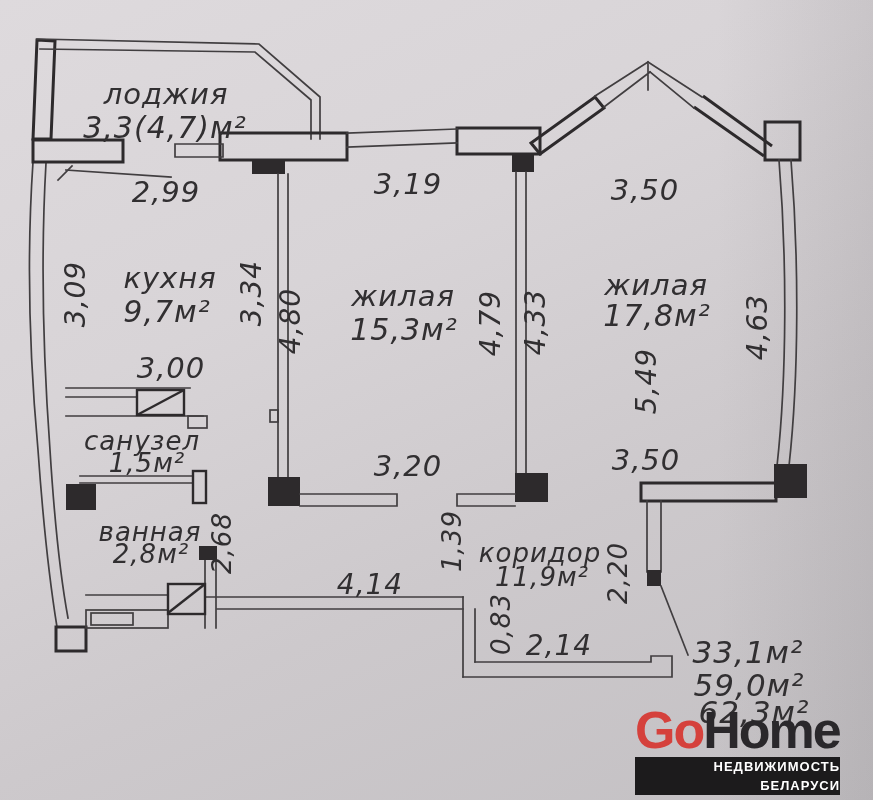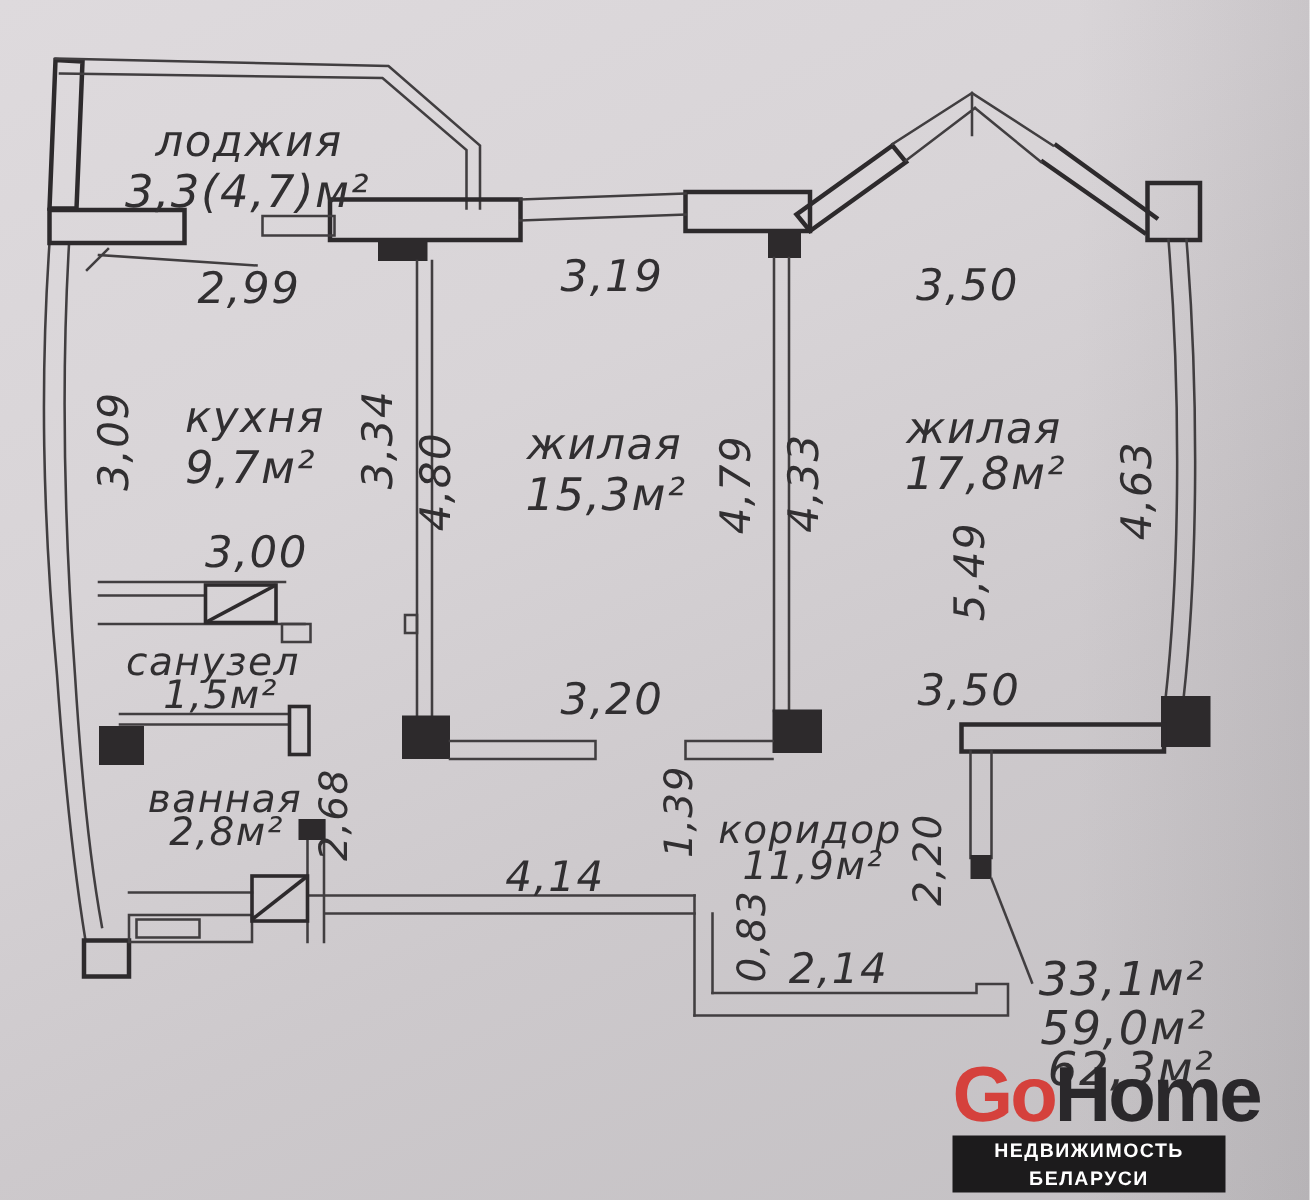--- a/index.html
+++ b/index.html
@@ -20,22 +20,22 @@
   .lbl{font-style:italic;fill:#312f31;letter-spacing:1px;text-anchor:middle;}
   .s27{font-size:26px;} .s29{font-size:28px;} .s30{font-size:29px;}
   .s31{font-size:30px;} .s32{font-size:31px;}
   .logo{position:absolute;left:635px;top:704px;width:196px;-webkit-user-select:none;}
   .brand{font-family:"Liberation Sans",sans-serif;font-weight:bold;font-size:52px;
          line-height:52px;letter-spacing:-2px;white-space:nowrap;}
   .brand .go{color:#d5413c;}
   .brand .home{color:#2a282b;}
   .logo-bar{margin-top:1px;background:#1c1b1c;color:#ffffff;
             font-family:"Liberation Sans",sans-serif;font-weight:bold;
-            font-size:13px;line-height:19px;letter-spacing:1px;text-align:center;
-            width:182px;}
+            font-size:13px;line-height:19px;letter-spacing:1px;text-align:right;
+            width:205px;}
 </style>
 </head>
 <body>
 
 <div class="stage">
 <svg width="873" height="800" viewBox="0 0 873 800">
 
   <g>
 
     <path class="thick" d="M37,40 L55,41 L51,139 L33,139 Z"></path>

